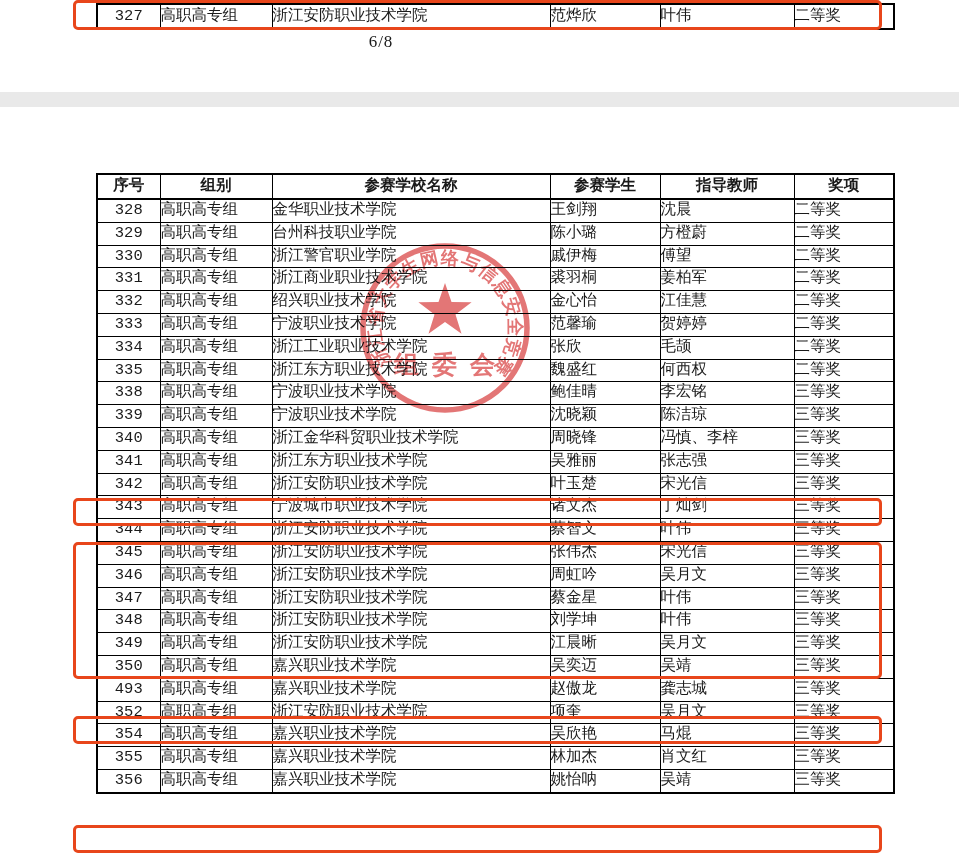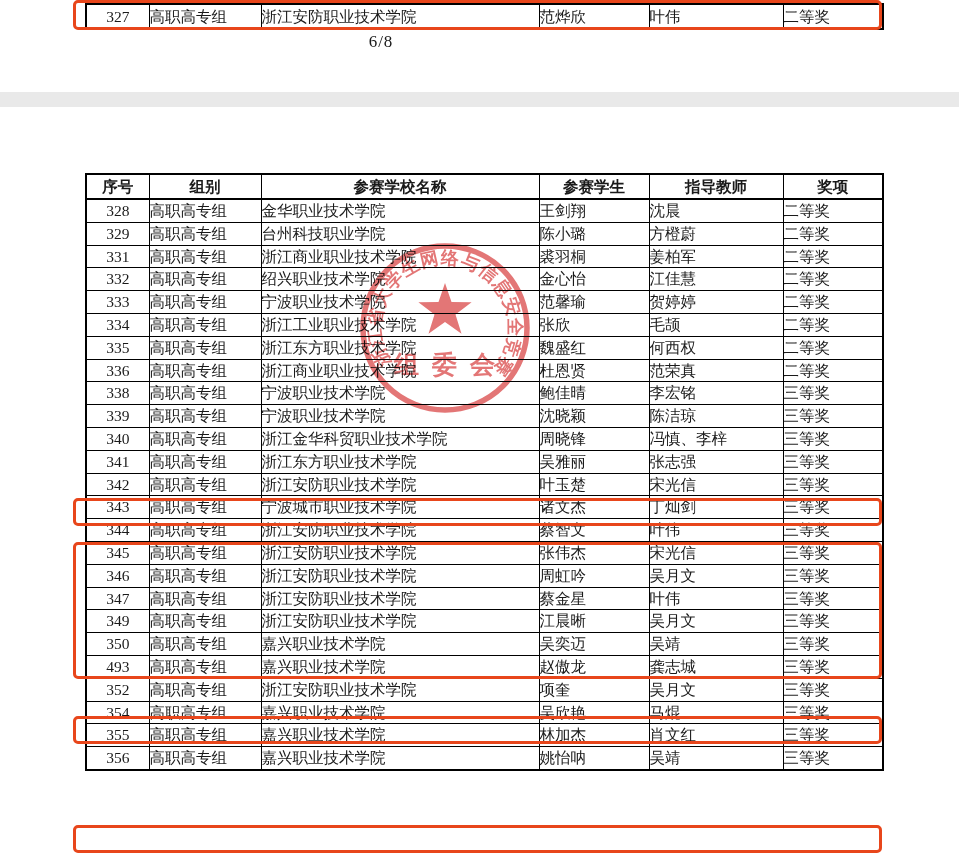--- a/index.html
+++ b/index.html
@@ -10,22 +10,23 @@
   }
   .page-gap{
     position:absolute;left:0;top:92px;width:959px;height:15px;
     background:var(--gap,#e9e9e9);
   }
   .page-current{
     position:absolute;left:0;top:107px;width:959px;height:746px;background:#fff;
   }
   .doc-table{
     border-collapse:collapse;table-layout:fixed;width:797px;
-    position:absolute;left:85px;
+    position:absolute;left:96px;
     border:2px solid #000;
+    font-family:Liberation Mono, monospace;
   }
   .doc-table th,.doc-table td{
     border:1.5px solid #000;
     font-size:15.5px;white-space:nowrap;overflow:hidden;
     padding:0;height:21.8px;line-height:21.8px;box-sizing:border-box;
   }
   .doc-table th{
     font-weight:bold;text-align:center;height:23px;line-height:23px;
     border-bottom-width:2px;
   }
@@ -120,20 +121,28 @@
         </tr>
         <tr>
           <td class="c0">329</td>
           <td class="c1">高职高专组</td>
           <td class="c2">台州科技职业学院</td>
           <td class="c3">陈小璐</td>
           <td class="c4">方橙蔚</td>
           <td class="c5">二等奖</td>
         </tr>
         <tr>
+          <td class="c0">330</td>
+          <td class="c1">高职高专组</td>
+          <td class="c2">浙江警官职业学院</td>
+          <td class="c3">戚伊梅</td>
+          <td class="c4">傅望</td>
+          <td class="c5">二等奖</td>
+        </tr>
+        <tr>
           <td class="c0">331</td>
           <td class="c1">高职高专组</td>
           <td class="c2">浙江商业职业技术学院</td>
           <td class="c3">裘羽桐</td>
           <td class="c4">姜柏军</td>
           <td class="c5">二等奖</td>
         </tr>
         <tr>
           <td class="c0">332</td>
           <td class="c1">高职高专组</td>
@@ -160,28 +169,20 @@
         </tr>
         <tr>
           <td class="c0">335</td>
           <td class="c1">高职高专组</td>
           <td class="c2">浙江东方职业技术学院</td>
           <td class="c3">魏盛红</td>
           <td class="c4">何西权</td>
           <td class="c5">二等奖</td>
         </tr>
         <tr>
-          <td class="c0">336</td>
-          <td class="c1">高职高专组</td>
-          <td class="c2">浙江商业职业技术学院</td>
-          <td class="c3">杜恩贤</td>
-          <td class="c4">范荣真</td>
-          <td class="c5">二等奖</td>
-        </tr>
-        <tr>
           <td class="c0">338</td>
           <td class="c1">高职高专组</td>
           <td class="c2">宁波职业技术学院</td>
           <td class="c3">鲍佳晴</td>
           <td class="c4">李宏铭</td>
           <td class="c5">三等奖</td>
         </tr>
         <tr>
           <td class="c0">339</td>
           <td class="c1">高职高专组</td>
@@ -244,20 +245,28 @@
           <td class="c2">浙江安防职业技术学院</td>
           <td class="c3">周虹吟</td>
           <td class="c4">吴月文</td>
           <td class="c5">三等奖</td>
         </tr>
         <tr>
           <td class="c0">347</td>
           <td class="c1">高职高专组</td>
           <td class="c2">浙江安防职业技术学院</td>
           <td class="c3">蔡金星</td>
+          <td class="c4">叶伟</td>
+          <td class="c5">三等奖</td>
+        </tr>
+        <tr>
+          <td class="c0">348</td>
+          <td class="c1">高职高专组</td>
+          <td class="c2">浙江安防职业技术学院</td>
+          <td class="c3">刘学坤</td>
           <td class="c4">叶伟</td>
           <td class="c5">三等奖</td>
         </tr>
         <tr>
           <td class="c0">349</td>
           <td class="c1">高职高专组</td>
           <td class="c2">浙江安防职业技术学院</td>
           <td class="c3">江晨晰</td>
           <td class="c4">吴月文</td>
           <td class="c5">三等奖</td>

